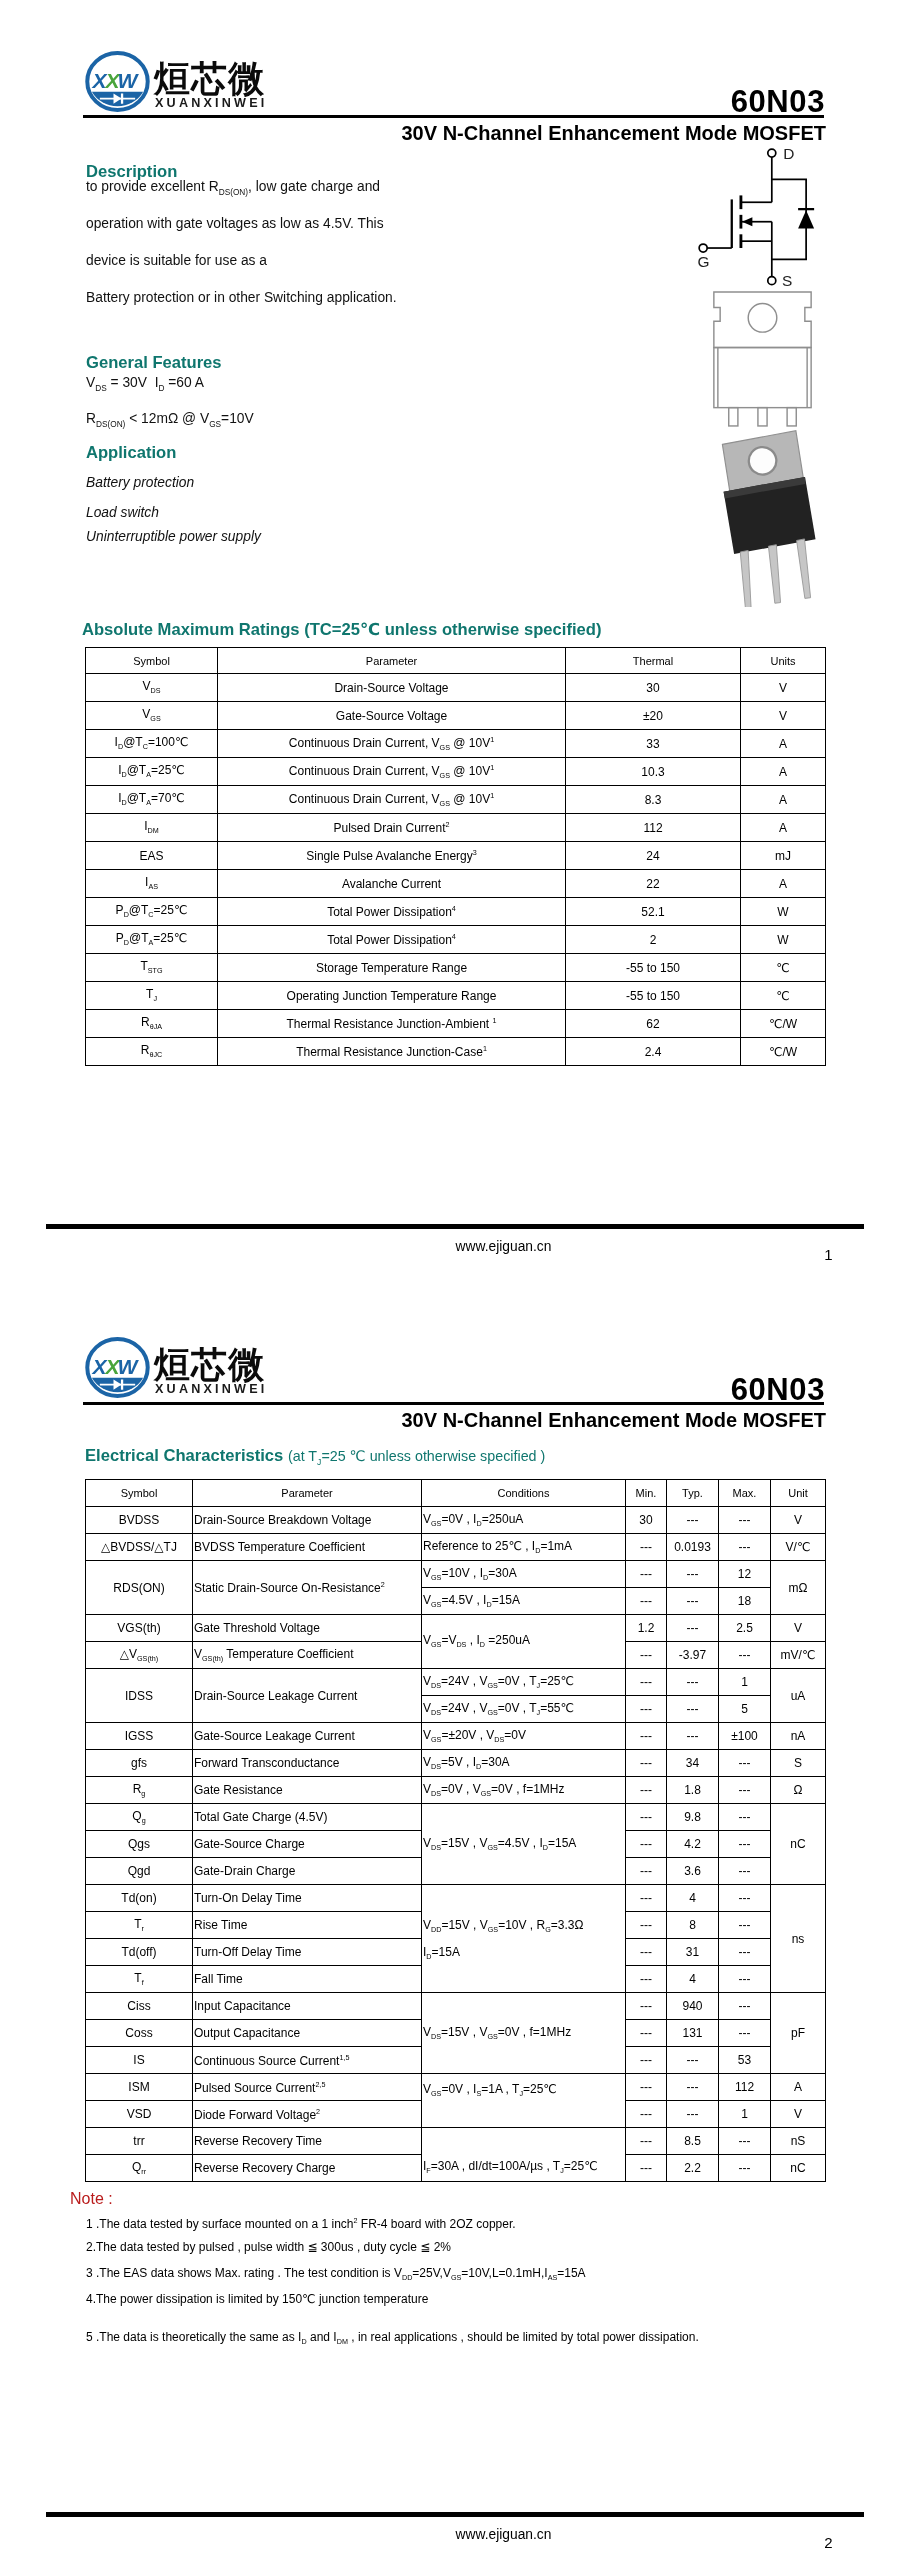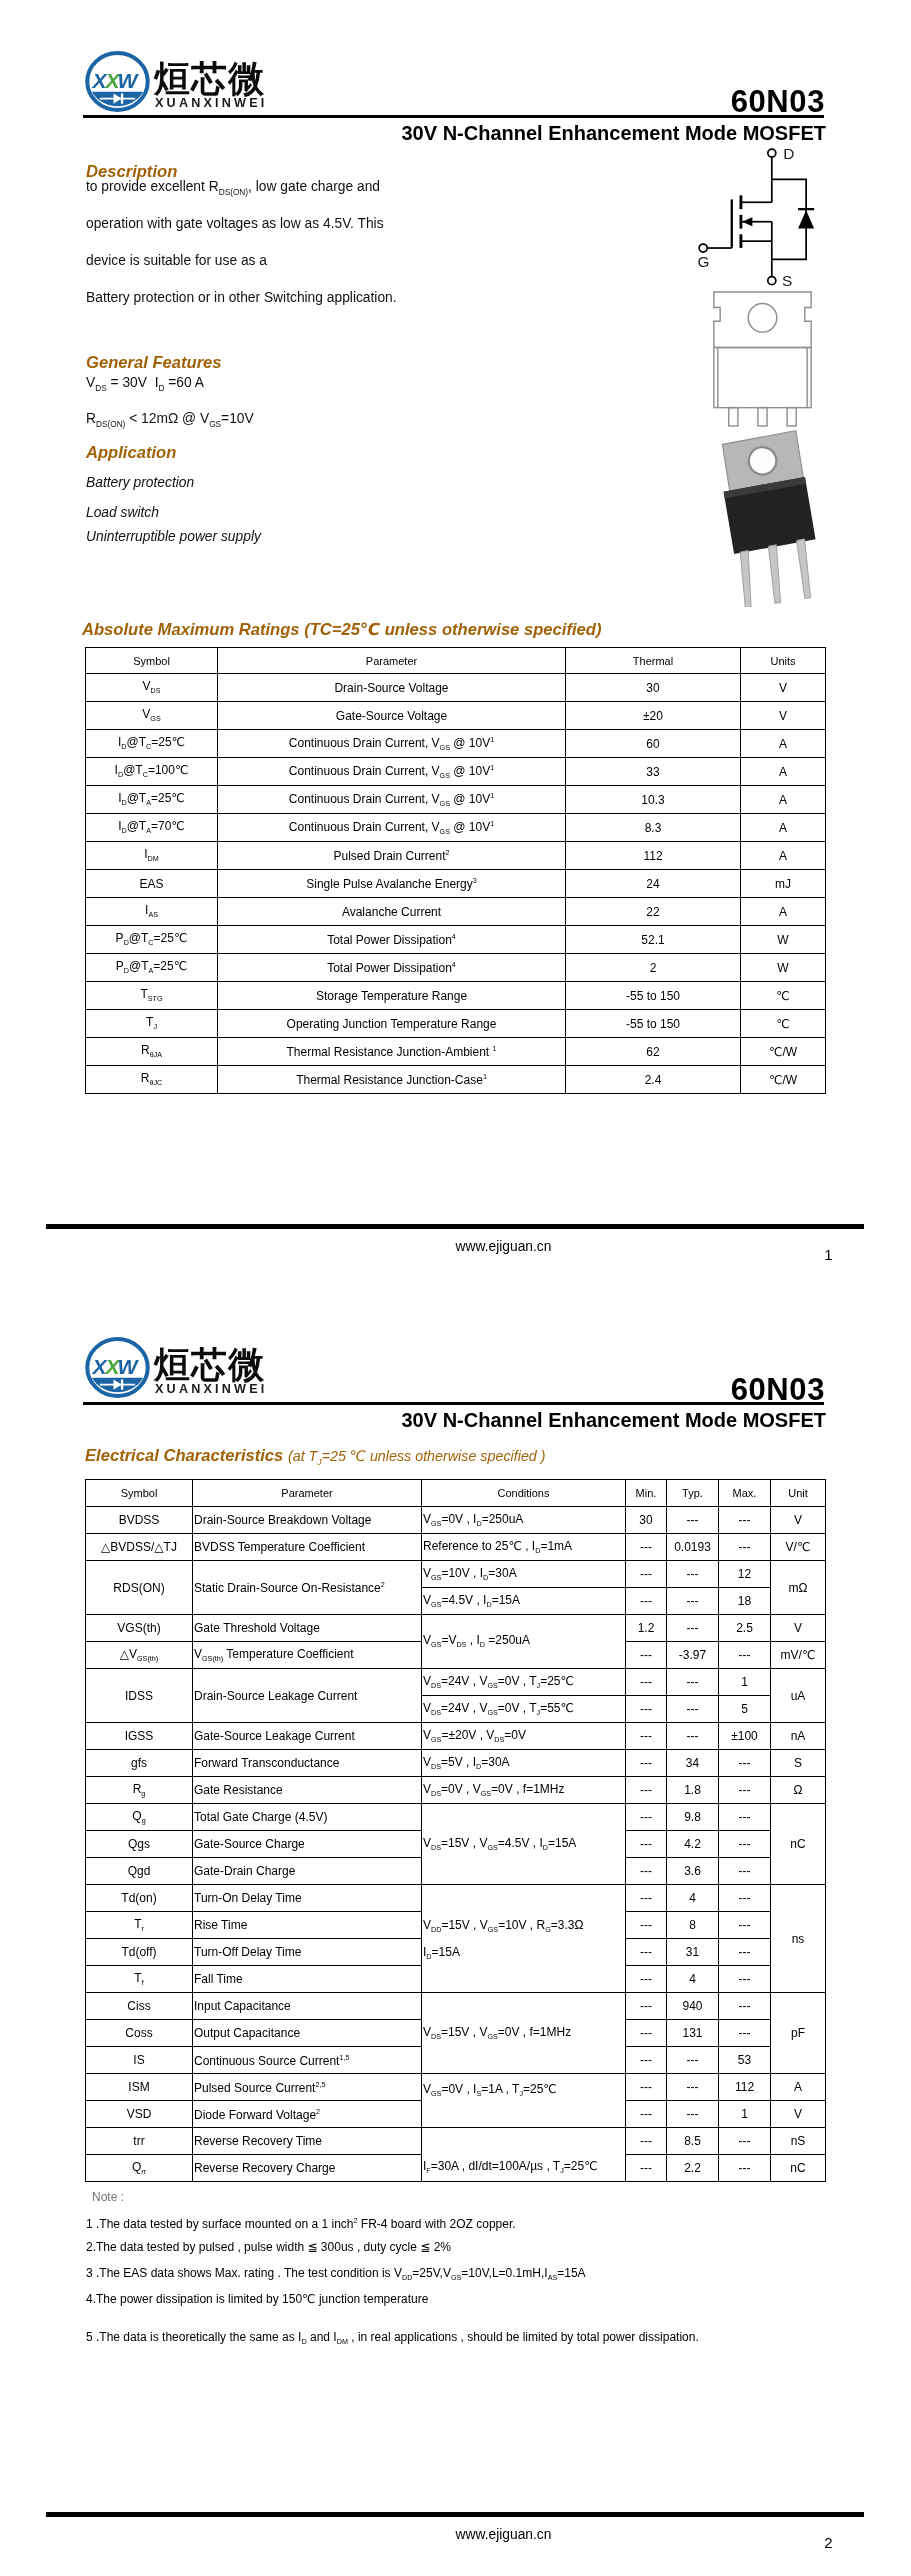--- a/index.html
+++ b/index.html
@@ -15,21 +15,21 @@
   .en{position:absolute;left:70px;top:46px;font-size:12.6px;font-weight:600;letter-spacing:3.2px;color:#1a1a1a;}
 
   .pn{position:absolute;left:574px;width:251px;text-align:right;font-size:31px;font-weight:800;letter-spacing:0.6px;color:#000;}
   #pn1{top:84px;} #pn2{top:1372px;}
   .rule{position:absolute;left:83px;width:741px;height:2.9px;background:#000;}
   #rule1{top:115px;} #rule2{top:1402px;}
   .subtitle{position:absolute;left:310px;width:516px;text-align:right;font-size:20px;font-weight:700;color:#000;}
   #st1{top:122px;} #st2{top:1409px;}
 
   
-  .h2{position:absolute;font-size:16.6px;font-weight:700;color:#a16207;font-style:italic;}
+  .h2{position:absolute;font-size:16.6px;font-weight:700;color:#0f766e;}
   #desc-h{left:86px;top:162px;}
   .desc{position:absolute;left:86px;top:168px;width:379px;}
   .desc p{margin:0;height:37px;line-height:37px;font-size:13.8px;white-space:pre-wrap;}
   #feat-h{left:86px;top:353px;}
   .feat{position:absolute;left:86px;top:365px;width:379px;}
   .feat p{margin:0;height:36px;line-height:36px;font-size:13.8px;white-space:pre-wrap;}
   #app-h{left:86px;top:443px;}
   .app{position:absolute;left:86px;top:468px;width:379px;}
   .app p{margin:0;height:30px;line-height:30px;font-size:13.8px;font-style:italic;}
   .app p:nth-child(3){margin-top:-6.3px;}
@@ -45,21 +45,21 @@
   .ds-table{border-collapse:collapse;table-layout:fixed;width:740px;font-size:12px;color:#000;}
   .ds-table th,.ds-table td{border:1.7px solid #000;text-align:center;vertical-align:middle;padding:0 2.3px;}
   .ds-table th{font-size:11px;font-weight:400;}
   .ds-table td.al{text-align:left;padding-left:1px;}
   .ds-table td.va-top{vertical-align:top;padding-top:7.5px;}
   .ds-table td.va-bot{vertical-align:bottom;padding-bottom:5.7px;}
   .ds-table td.spread{line-height:2.25;}
   sub{font-size:0.6em;} sup{font-size:0.6em;}
 
   
-  .notes-label{position:absolute;left:92px;top:2190px;font-size:12px;color:#737373;}
+  .notes-label{position:absolute;left:70px;top:2190px;font-size:16px;color:#b91c1c;}
   .notes{position:absolute;left:86px;top:2212px;width:769px;}
   .notes p{margin:0;height:26px;line-height:18px;font-size:12px;white-space:pre-wrap;color:#000;}
   .notes p:nth-child(5){margin-top:11.5px;}
 
   
   .fbar{position:absolute;left:46px;width:818px;height:5.2px;background:#000;}
   #fbar1{top:1224px;} #fbar2{top:2512px;}
   .furl{position:absolute;left:0;width:911px;text-align:center;font-size:13.8px;color:#000;padding-left:48px;}
   #furl1{top:1239px;} #furl2{top:2527px;}
   .fpage{position:absolute;left:814px;width:29px;text-align:center;font-size:15px;color:#000;}
@@ -189,26 +189,20 @@
             <td class="">30</td>
             <td class="">V</td>
           </tr>
           <tr style="height: 28px;">
             <td class="">V<sub>GS</sub></td>
             <td class="">Gate-Source Voltage</td>
             <td class="">±20</td>
             <td class="">V</td>
           </tr>
           <tr style="height: 28px;">
-            <td class="">I<sub>D</sub>@T<sub>C</sub>=25℃</td>
-            <td class="">Continuous Drain Current, V<sub>GS</sub> @ 10V<sup>1</sup></td>
-            <td class="">60</td>
-            <td class="">A</td>
-          </tr>
-          <tr style="height: 28px;">
             <td class="">I<sub>D</sub>@T<sub>C</sub>=100℃</td>
             <td class="">Continuous Drain Current, V<sub>GS</sub> @ 10V<sup>1</sup></td>
             <td class="">33</td>
             <td class="">A</td>
           </tr>
           <tr style="height: 28px;">
             <td class="">I<sub>D</sub>@T<sub>A</sub>=25℃</td>
             <td class="">Continuous Drain Current, V<sub>GS</sub> @ 10V<sup>1</sup></td>
             <td class="">10.3</td>
             <td class="">A</td>

